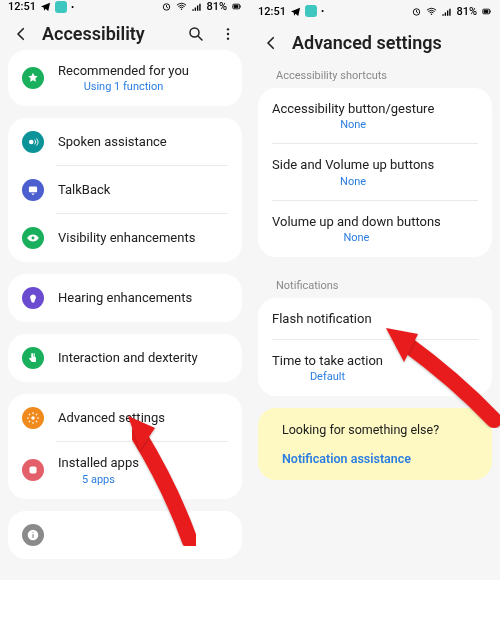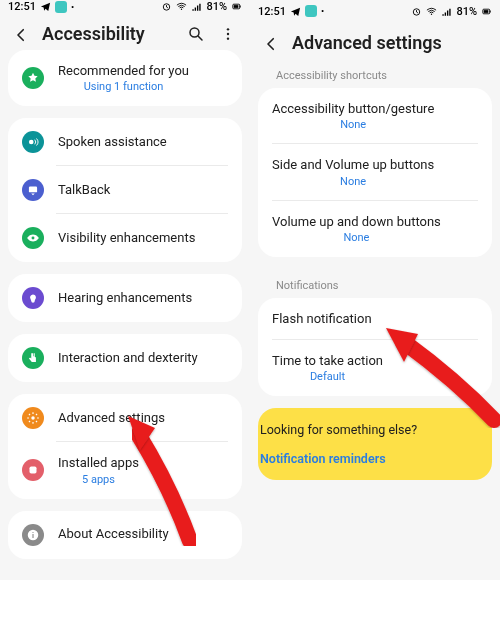--- a/index.html
+++ b/index.html
@@ -29,21 +29,21 @@
     align-items: center;
     justify-content: space-between;
     padding: 0 8px;
     font-size: 11px;
     font-weight: 500;
   }
   .statusbar .left, .statusbar .right { display: flex; align-items: center; gap: 4px; }
   .status-icon { width: 11px; height: 11px; display: inline-block; }
   .header {
     display: flex;
-    align-items: flex-end;
+    align-items: center;
     padding: 10px 12px 6px 12px;
     gap: 12px;
   }
   .header .back { width: 18px; height: 18px; display:flex; align-items:center; }
   .header .title { font-size: 18px; font-weight: 600; flex: 1; }
   .header .action { width: 20px; height: 20px; display:flex; align-items:center; justify-content:center; }
   .content { padding: 0 8px 10px 8px; }
   .group {
     background: #fff;
     border-radius: 18px;
@@ -70,23 +70,23 @@
     color:#fff;
   }
   .texts { display:flex; flex-direction:column; gap:1px; min-width:0;align-items:center; }
   .label { font-size: 13px; color:#202020; line-height:1.25; }
   .sub { font-size: 11px; color:#2a7de1; }
   .section-header {
     font-size: 11px; color:#8a8a8a;
     padding: 10px 18px 6px 18px;
   }
   .suggest {
-    background:#fde047;
+    background:#fef9c3;
     border-radius: 18px;
-    padding: 14px 2px;
+    padding: 14px 24px;
     margin: 4px 0 24px 0;
   }
   .suggest .q { font-size:12.5px; color:#202020; margin-bottom:14px; }
   .suggest .link { font-size:12.5px; font-weight:600; color:#2a7de1; }
   .arrow {
     position:absolute;
     z-index:10;
     pointer-events:none;
   }
   .badge {
@@ -248,23 +248,20 @@
         </div>
       </div>
       <div class="group">
         <div class="item">
           <span class="icon" style="background: rgb(138, 138, 138);">
             <svg viewBox="0 0 24 24" width="14" height="14">
               <circle cx="12" cy="12" r="9" fill="#fff"></circle>
               <text x="12" y="17" text-anchor="middle" font-size="13" font-weight="bold" fill="#8a8a8a">i</text>
             </svg>
           </span>
-          <div class="texts">
-            <div class="label">About Accessibility</div>
-          </div>
         </div>
       </div>
     </div>
 
   <svg class="arrow" style="left:120px; top:406px;" width="100" height="140" viewBox="0 0 100 140">
     <defs>
         <filter id="sh1">
           <feDropShadow dx="0" dy="1" stdDeviation="1" flood-opacity="0.3"></feDropShadow>
         </filter>
       </defs>
@@ -344,21 +341,21 @@
         </div>
         <div class="item item-noicon">
           <div class="texts">
             <div class="label">Time to take action</div>
             <div class="sub">Default</div>
           </div>
         </div>
       </div>
       <div class="suggest">
         <div class="q">Looking for something else?</div>
-        <div class="link">Notification reminders</div>
+        <div class="link">Notification assistance</div>
       </div>
     </div>
 
   <svg class="arrow" style="left:126px; top:320px;" width="130" height="120" viewBox="0 0 130 120">
     <defs>
         <filter id="sh2">
           <feDropShadow dx="0" dy="1" stdDeviation="1" flood-opacity="0.3"></feDropShadow>
         </filter>
       </defs>
     <path d="M118 100 Q80 60 28 22" stroke="#e81e1e" stroke-width="16" fill="none" stroke-linecap="round" filter="url(#sh2)"></path>

